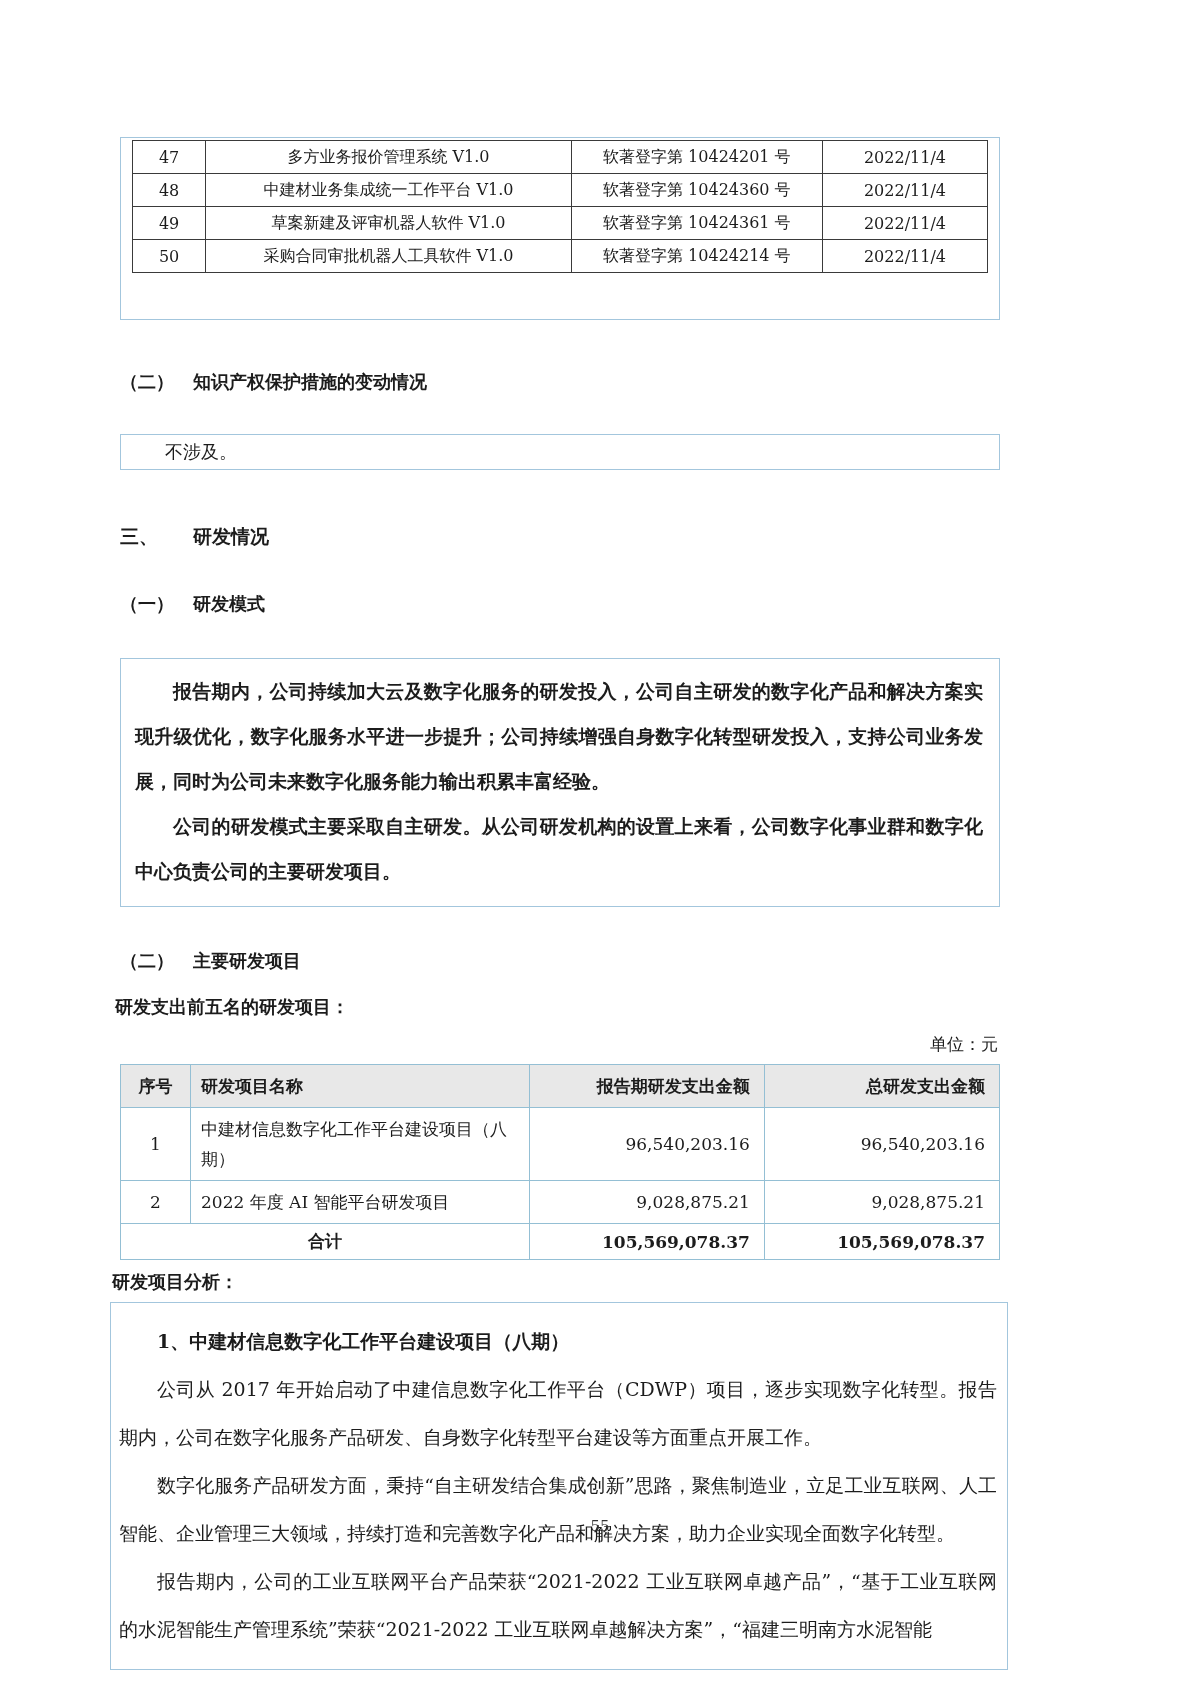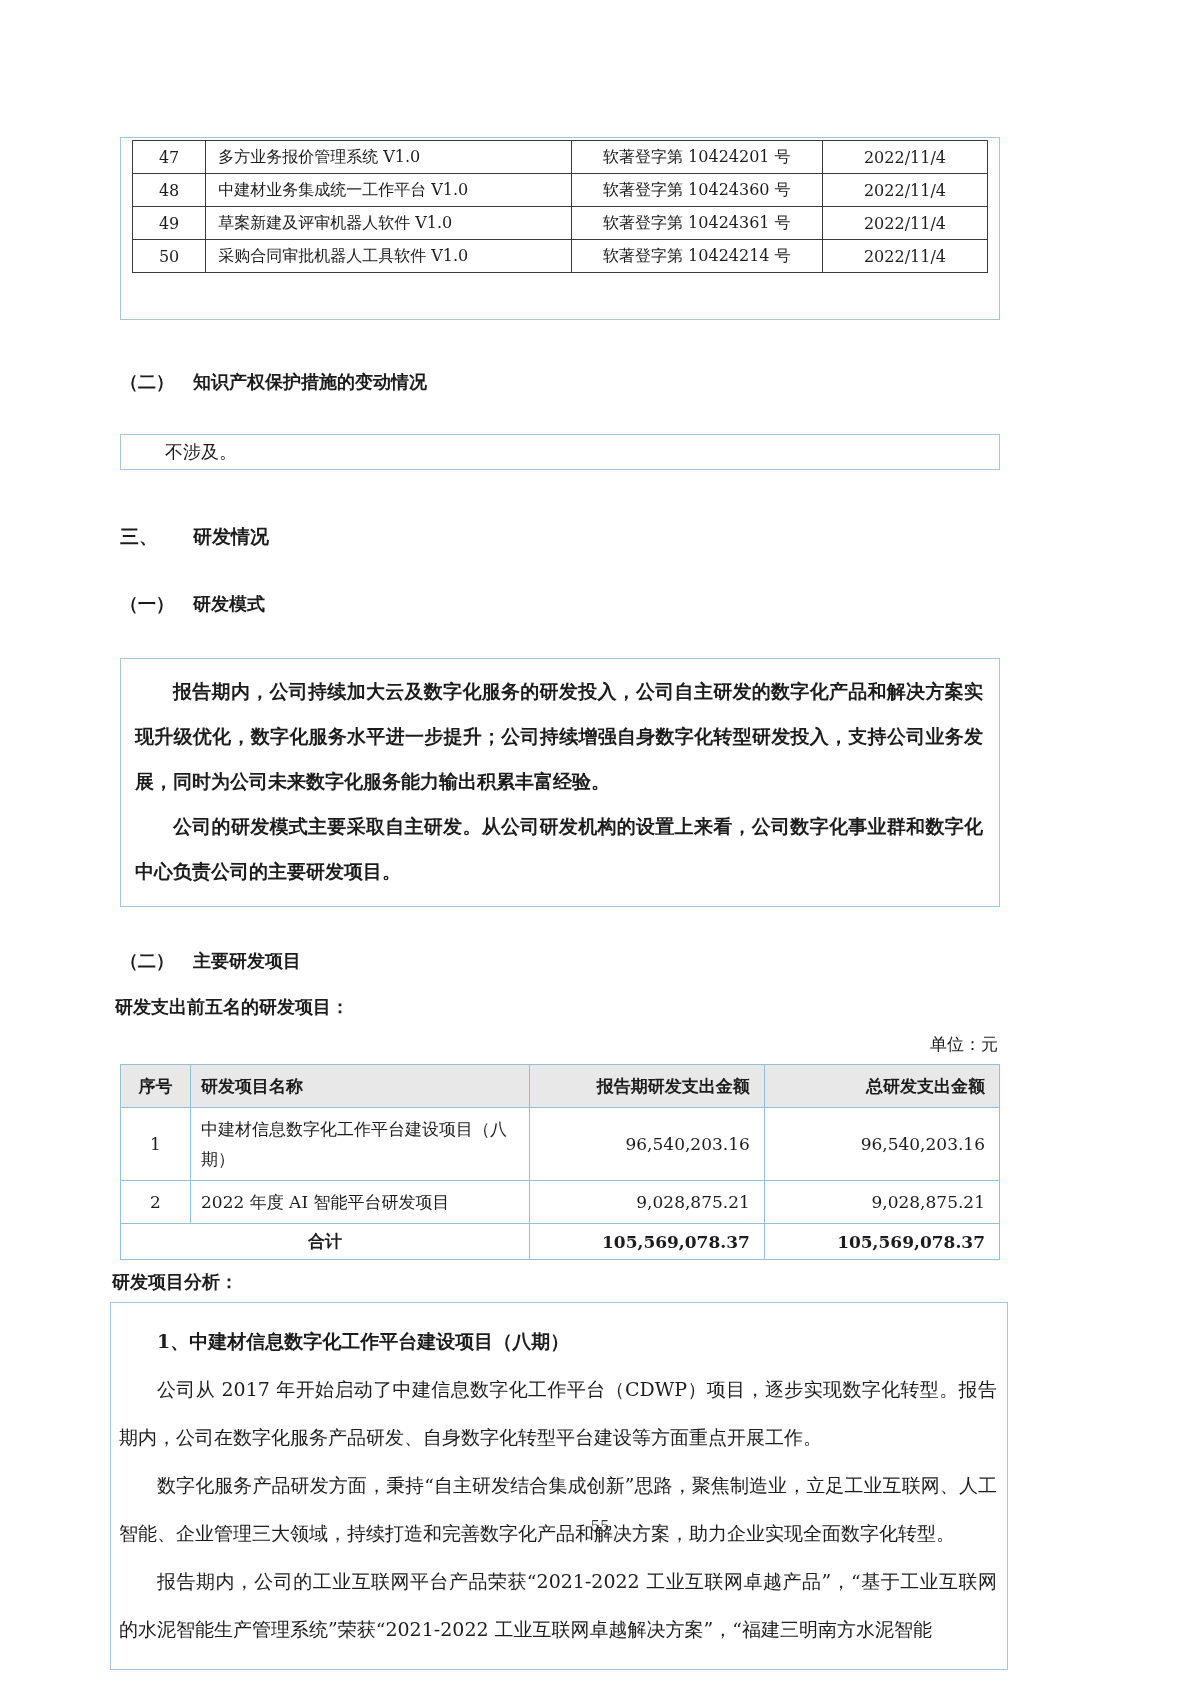--- a/index.html
+++ b/index.html
@@ -19,21 +19,21 @@
   
   .top-box{margin-top:137px;padding:2px 4px 46px 11px;}
   table{border-collapse:collapse;}
   .sw-table{width:856px;font-size:16px;}
   .sw-table td{
     border:1px solid #3a3a3a;
     height:32px;padding:0 12px;
     vertical-align:middle;
   }
   .sw-table .c-no{width:52px;text-align:center;}
-  .sw-table .c-name{width:382px;text-align:left;margin-left:26px;}
+  .sw-table .c-name{width:382px;text-align:center;margin-left:26px;}
   .sw-table .c-reg{width:246px;text-align:center;}
   .sw-table .c-date{width:148px;text-align:center;}
 
   
   .h-row{display:flex;margin-top:0;font-weight:bold;}
   .h-label{width:73px;flex:0 0 73px;}
   .h2{font-size:18px;margin-top:50px;}
   .h1{font-size:19px;margin-top:54px;}
   .h2b{font-size:18px;margin-top:42px;}
 

